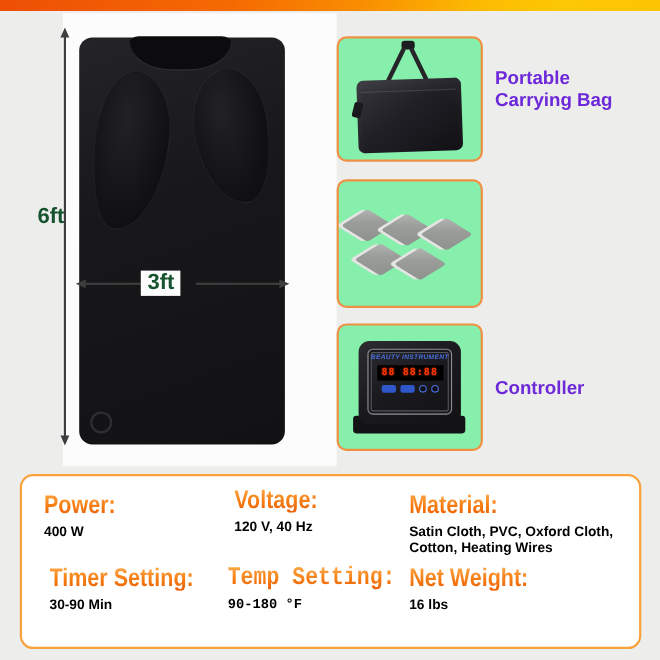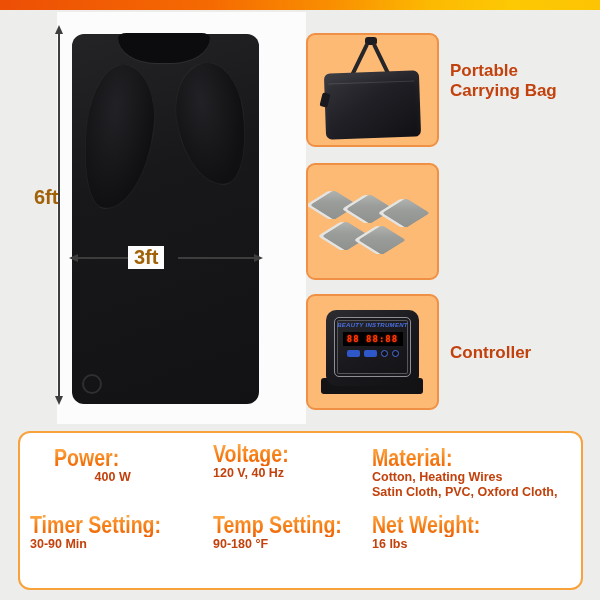--- a/index.html
+++ b/index.html
@@ -27,30 +27,30 @@
   
   .dim-line{position:absolute;background:#3d3d3d;}
   .dim-v{left:58px;top:33px;width:2px;height:364px;}
   .dim-h-left{left:76px;top:257px;width:52px;height:2px;}
   .dim-h-right{left:178px;top:257px;width:78px;height:2px;}
   .arrow{position:absolute;width:0;height:0;}
   .arrow-up{left:55px;top:25px;border-left:4px solid transparent;border-right:4px solid transparent;border-bottom:9px solid #3d3d3d;}
   .arrow-down{left:55px;top:396px;border-left:4px solid transparent;border-right:4px solid transparent;border-top:9px solid #3d3d3d;}
   .arrow-left{left:69px;top:254px;border-top:4px solid transparent;border-bottom:4px solid transparent;border-right:9px solid #3d3d3d;}
   .arrow-right{left:254px;top:254px;border-top:4px solid transparent;border-bottom:4px solid transparent;border-left:9px solid #3d3d3d;}
-  .dim-label{position:absolute;font-weight:bold;font-size:20px;color:#a16207;}
+  .dim-label{position:absolute;font-weight:bold;font-size:20px;color:#14532d;}
   .label-6ft{left:34px;top:186px;}
   .label-3ft{left:128px;top:246px;background:#fcfcfc;padding:0 6px;}
   
-  .card{position:absolute;left:306px;width:133px;background:#fdba74;border:2px solid #f09044;
+  .card{position:absolute;left:306px;width:133px;background:#86efac;border:2px solid #f09044;
     border-radius:9px;box-sizing:border-box;overflow:hidden;}
   .card-1{top:33px;height:114px;}
   .card-2{top:163px;height:117px;}
   .card-3{top:294px;height:116px;}
-  .card-label{position:absolute;left:450px;width:136px;color:#c2410c;font-size:17px;
+  .card-label{position:absolute;left:450px;width:136px;color:#6d28d9;font-size:17px;
     font-weight:600;line-height:1.16;}
   .label-bag{top:61px;}
   .label-wraps{top:192px;}
   .label-ctrl{top:343px;}
   
   .bag-handle{position:absolute;width:4px;height:48px;background:#26262a;border-radius:2px;}
   .bag-h1{left:47px;top:6px;transform:rotate(26deg);}
   .bag-h2{left:74px;top:6px;transform:rotate(-26deg);}
   .bag-knot{position:absolute;left:57px;top:2px;width:12px;height:8px;background:#1d1d21;border-radius:3px;}
   .bag-body{position:absolute;left:17px;top:37px;width:95px;height:66px;border-radius:6px;
@@ -78,30 +78,30 @@
   .ctrl-display{margin:4px auto 0;width:60px;height:14px;background:#000;display:flex;
     align-items:center;justify-content:center;color:#ff3b00;font-family:"DejaVu Sans Mono",monospace;
     font-size:9px;font-weight:bold;letter-spacing:1px;text-shadow:0 0 2px #ff2d00;white-space:nowrap;}
   .ctrl-buttons{margin-top:4px;display:flex;align-items:center;justify-content:center;gap:4px;}
   .ctrl-btn-rect{width:13px;height:7px;background:#2e57c9;border-radius:2px;}
   .ctrl-btn-round{width:7px;height:7px;border-radius:50%;background:#101014;border:1px solid #4a6fe0;box-sizing:border-box;}
   
   .spec-panel{position:absolute;left:18px;top:431px;width:565px;height:159px;background:#ffffff;
     border:2px solid #f7a23b;border-radius:12px;box-sizing:border-box;}
   .spec-item{position:absolute;}
-  .si-1{left:34px;top:14px;text-align:right;}  .si-2{left:193px;top:10px;}  .si-3{left:352px;top:14px;}
-  .si-4{left:10px;top:81px;}  .si-5{left:193px;top:81px;}  .si-6{left:352px;top:81px;}
+  .si-1{left:20px;top:14px;}  .si-2{left:193px;top:10px;}  .si-3{left:352px;top:14px;}
+  .si-4{left:25px;top:81px;}  .si-5{left:187px;top:81px;font-family:Liberation Mono, monospace;}  .si-6{left:352px;top:81px;}
   .spec-h{font-size:23px;font-weight:800;line-height:1;color:#f5740f;
     transform:scaleX(0.85);transform-origin:left center;white-space:nowrap;
     text-shadow:0 1px 1px rgba(210,80,0,0.25);}
   @supports (-webkit-background-clip: text){
     .spec-h{background:linear-gradient(#fda342 10%,#f4790f 60%,#ee5f06 100%);
       -webkit-background-clip:text;background-clip:text;color:transparent;text-shadow:none;}
   }
-  .spec-v{font-size:12.5px;font-weight:bold;color:#c2410c;line-height:1.22;white-space:nowrap;}
+  .spec-v{margin-top:6px;font-size:12.5px;font-weight:bold;color:#000000;line-height:1.22;white-space:nowrap;}
 </style>
 </head>
 <body>
 
 <div class="canvas">
   <div class="top-bar"></div>
 
   <div class="photo-area">
     <div class="mat" style="left:15px;top:22px;">
       <div class="collar"></div>
@@ -163,22 +163,22 @@
       <div class="spec-h">Power:</div>
       <div class="spec-v">400 W</div>
     </div>
     <div class="spec-item si-2">
       <div class="spec-h">Voltage:</div>
       <div class="spec-v">120 V, 40 Hz</div>
     </div>
     <div class="spec-item si-3">
       <div class="spec-h">Material:</div>
       <div class="spec-v">
+        <span style="display:block">Satin Cloth, PVC, Oxford Cloth,</span>
         <span style="display:block">Cotton, Heating Wires</span>
-        <span style="display:block">Satin Cloth, PVC, Oxford Cloth,</span>
       </div>
     </div>
     <div class="spec-item si-4">
       <div class="spec-h">Timer Setting:</div>
       <div class="spec-v">30-90 Min</div>
     </div>
     <div class="spec-item si-5">
       <div class="spec-h">Temp Setting:</div>
       <div class="spec-v">90-180 °F</div>
     </div>

